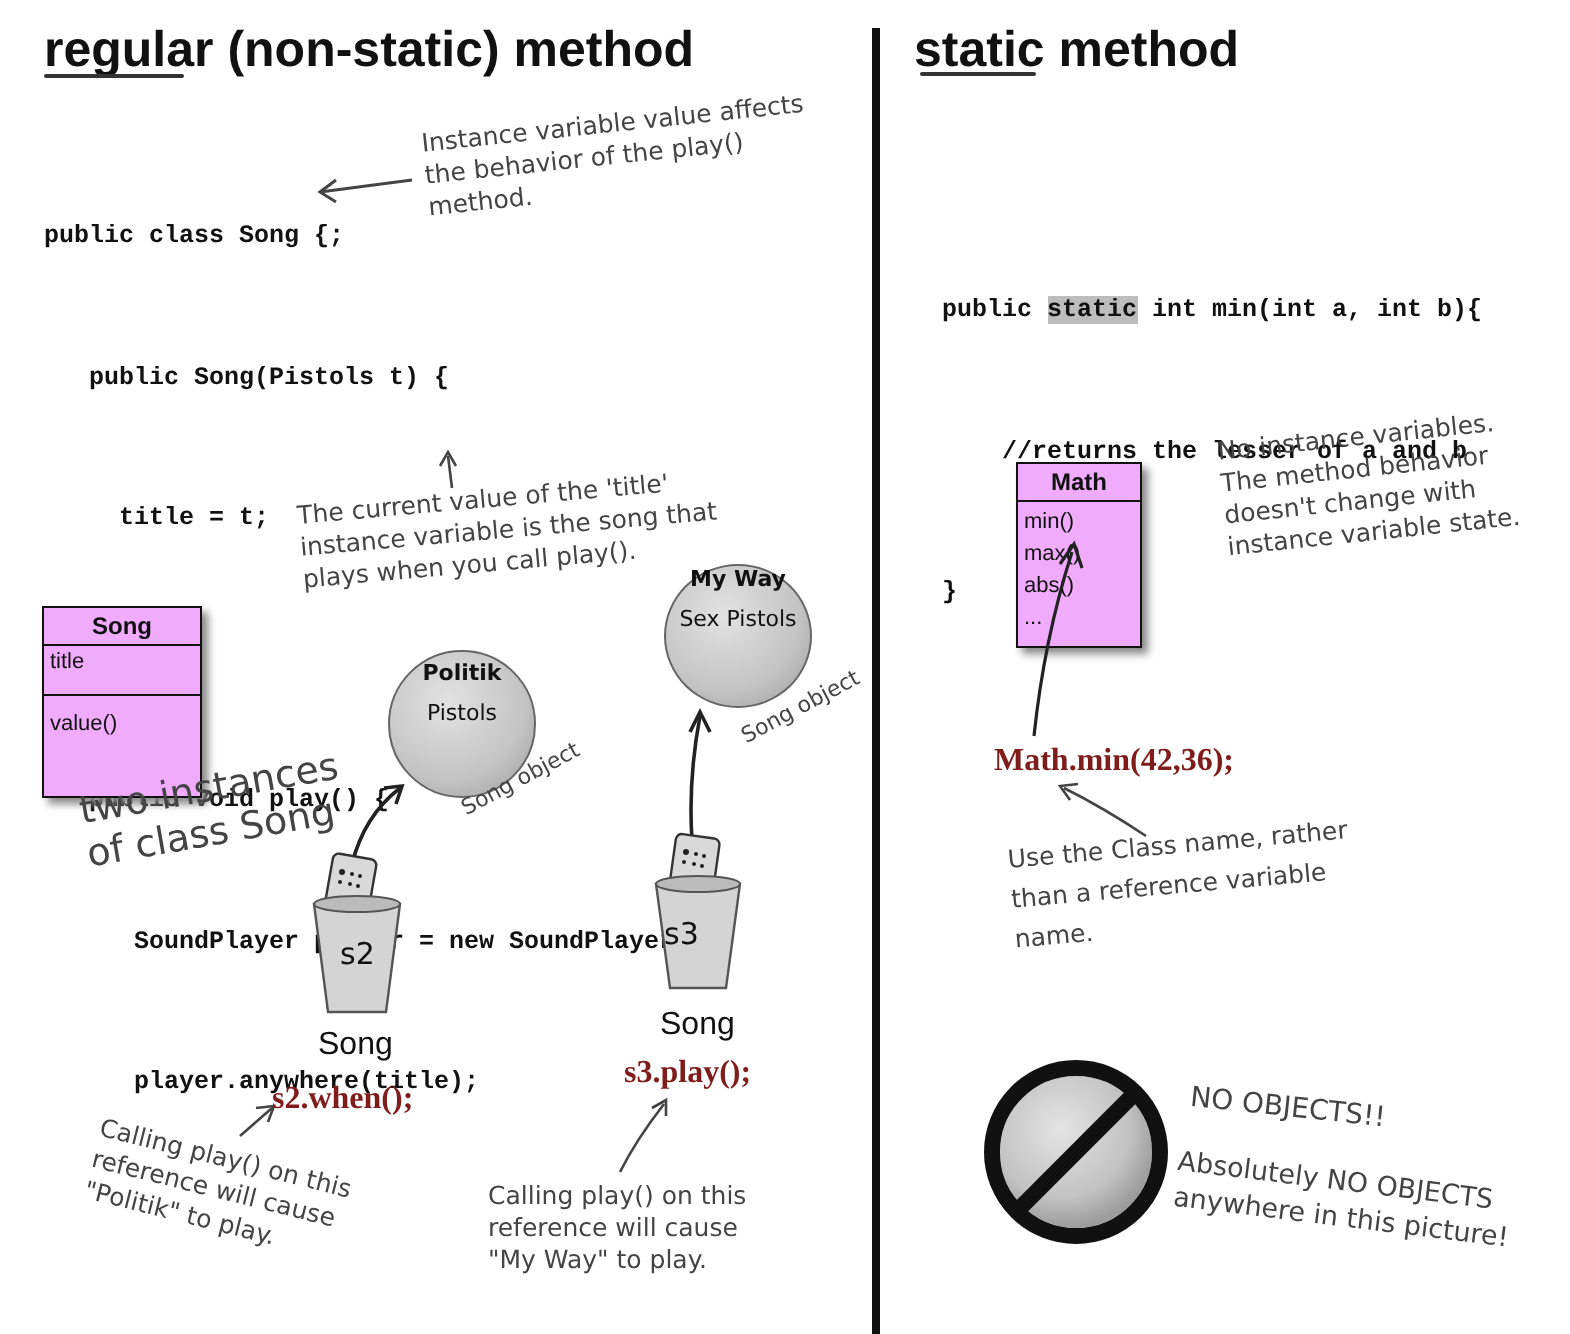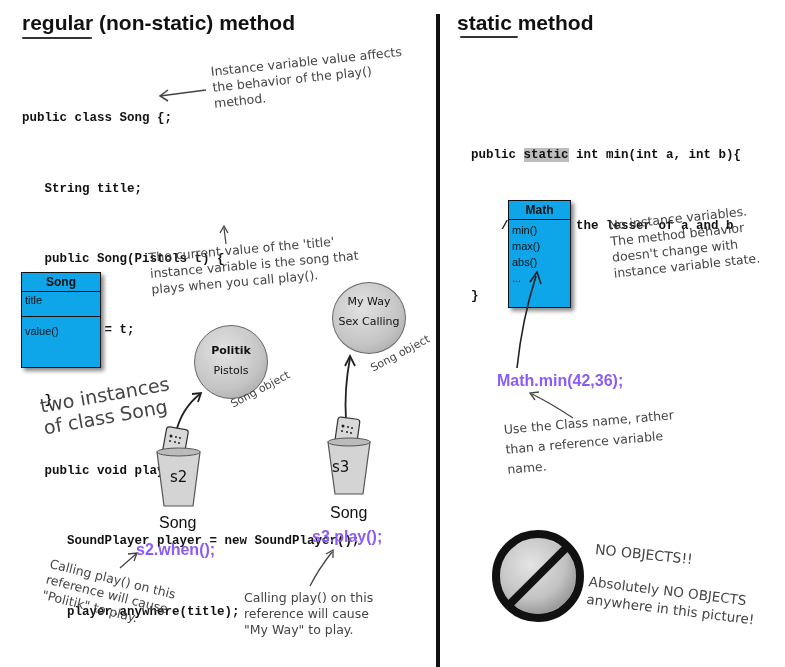--- a/index.html
+++ b/index.html
@@ -1,44 +1,43 @@
 <!DOCTYPE html>
 <html><head>
 <meta charset="utf-8">
 <style>
   html,body{margin:0;padding:0;background:#fff;}
   body{width:785px;height:667px;position:relative;overflow:hidden;font-family:"Liberation Sans",sans-serif;color:#111;}
   .abs{position:absolute;}
-  .heading{font-family:"Liberation Sans",sans-serif;font-weight:bold;font-size:21px;color:#111;white-space:nowrap;}
+  .heading{font-family:"Liberation Sans",sans-serif;font-weight:bold;font-size:25px;color:#111;white-space:nowrap;}
   .uline{position:absolute;height:2px;background:#333;border-radius:2px;}
   .divider{position:absolute;left:436px;top:14px;width:4px;height:653px;background:#111;}
   .code{font-family:"Liberation Mono",monospace;font-weight:bold;font-size:12.5px;color:#111;white-space:pre;line-height:23.5px;}
-  .bigcode{font-family:Liberation Sans, sans-serif;font-weight:bold;font-size:16px;color:#8b5cf6;white-space:pre;}
+  .bigcode{font-family:Liberation Serif, serif;font-weight:bold;font-size:16px;color:#7f1d1d;white-space:pre;}
   .hand{font-family:"DejaVu Sans",sans-serif;font-size:12.5px;color:#444;line-height:16px;white-space:pre;}
   .hand-big{font-family:"DejaVu Sans",sans-serif;font-size:19px;color:#444;line-height:22px;white-space:pre;}
-  .uml{position:absolute;background:#0ea5e9;border:1.5px solid #111;box-shadow:3px 3px 4px #888;font-family:"Liberation Sans",sans-serif;font-size:11px;}
+  .uml{position:absolute;background:#f0abfc;border:1.5px solid #111;box-shadow:3px 3px 4px #888;font-family:"Liberation Sans",sans-serif;font-size:11px;margin-top:31px;}
   .uml .t{font-weight:bold;text-align:center;border-bottom:1.5px solid #111;font-size:12px;padding:2px 0;}
   .uml .sec{padding:2px 3px;border-bottom:1.5px solid #111;}
   .uml .sec:last-child{border-bottom:none;}
   .ball{position:absolute;border-radius:50%;background:radial-gradient(circle at 40% 35%,#e2e2e2,#c4c4c4 60%,#9a9a9a);border:1.5px solid #666;text-align:center;font-family:"DejaVu Sans",sans-serif;font-size:11px;color:#111;}
   .hl{background:#bdbdbd;}
   .label{font-family:"Liberation Sans",sans-serif;font-size:16px;color:#111;}
 </style>
 </head>
 <body>
 
 <div>
   <div class="abs heading" style="left:22px;top:11px;">
     <span>regular</span><span> (non-static) method</span>
   </div>
   <div class="uline" style="left:22px;top:37px;width:70px;"></div>
 
   <div class="abs code" style="left:22px;top:60px;">
     <div>public class Song {;</div>
-    <div>   String title;</div>
     <div>   public Song(Pistols t) {</div>
     <div>     title = t;</div>
     <div>   }</div>
     <div>   public void play() {</div>
     <div>      SoundPlayer player = new SoundPlayer();</div>
     <div>      player.anywhere(title);</div>
     
   </div>
 
   <div class="abs hand" style="left:210px;top:64px;transform:rotate(-6deg);transform-origin:left top;">Instance variable value affects
@@ -49,28 +48,28 @@
 instance variable is the song that
 plays when you call play().</div>
 
   <div class="uml" style="left:21px;top:272px;width:78px;">
     <div class="t">Song</div>
     <div class="sec" style="height:20px;">title</div>
     <div class="sec" style="height:40px;padding-top:8px;">value()</div>
   </div>
 
   <div class="ball" style="left:194px;top:325px;width:72px;height:72px;">
-    <div style="font-weight:bold;margin-top:18px;">Politik</div>
+    <div style="font-weight:bold;margin-top:4px;">Politik</div>
     <div style="margin-top:7px;">Pistols</div>
   </div>
   <div class="abs hand" style="left:228px;top:398px;transform:rotate(-28deg);transform-origin:left top;font-size:11px;">Song object</div>
 
   <div class="ball" style="left:332px;top:282px;width:72px;height:70px;">
-    <div style="font-weight:normal;margin-top:12px;">My Way</div>
-    <div style="margin-top:7px;">Sex Calling</div>
+    <div style="font-weight:bold;">My Way</div>
+    <div style="margin-top:7px;">Sex Pistols</div>
   </div>
   <div class="abs hand" style="left:368px;top:362px;transform:rotate(-28deg);transform-origin:left top;font-size:11px;">Song object</div>
 
   <div class="abs hand-big" style="left:38px;top:395px;transform:rotate(-10deg);transform-origin:left top;">two instances
 of class Song</div>
 
   <svg class="abs" style="left:0;top:0;" width="440" height="667">
 
     <path d="M206,90 Q190,92 160,96" stroke="#444" stroke-width="1.5" fill="none"></path>
     <path d="M168,90 L160,96 L168,101" stroke="#444" stroke-width="1.5" fill="none"></path>
@@ -141,21 +140,21 @@
   <div class="uline" style="left:460px;top:36px;width:58px;"></div>
 
   <div class="abs code" style="left:471px;top:97px;">
     <div><span>public </span><span class="hl">static</span><span> int min(int a, int b){</span></div>
     <div>    //returns the lesser of a and b</div>
     <div>}</div>
   </div>
 
   <div class="uml" style="left:508px;top:200px;width:61px;">
     <div class="t">Math</div>
-    <div class="sec" style="line-height:16px;padding-bottom:21px;">
+    <div class="sec" style="line-height:16px;padding-bottom:6px;">
       <div>min()</div>
       <div>max()</div>
       <div>abs()</div>
       <div>...</div>
     </div>
   </div>
 
   <div class="abs hand" style="left:608px;top:218px;transform:rotate(-6deg);transform-origin:left top;">No instance variables.
 The method behavior
 doesn't change with

